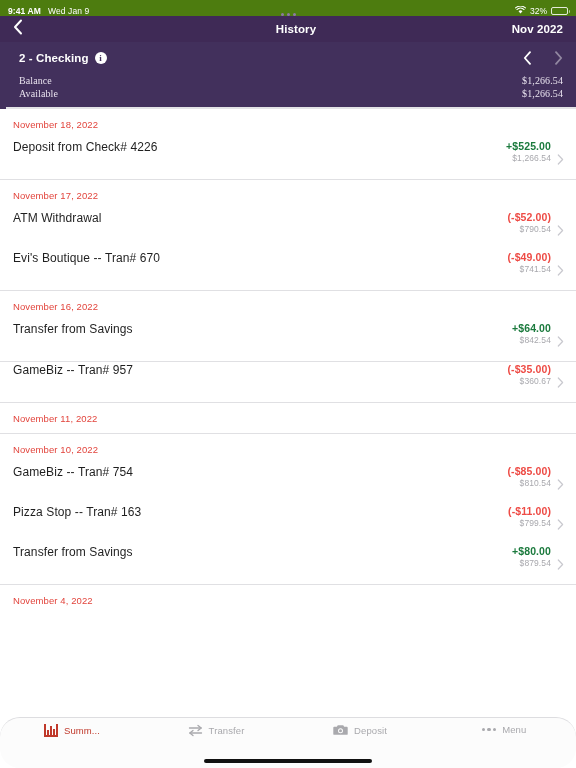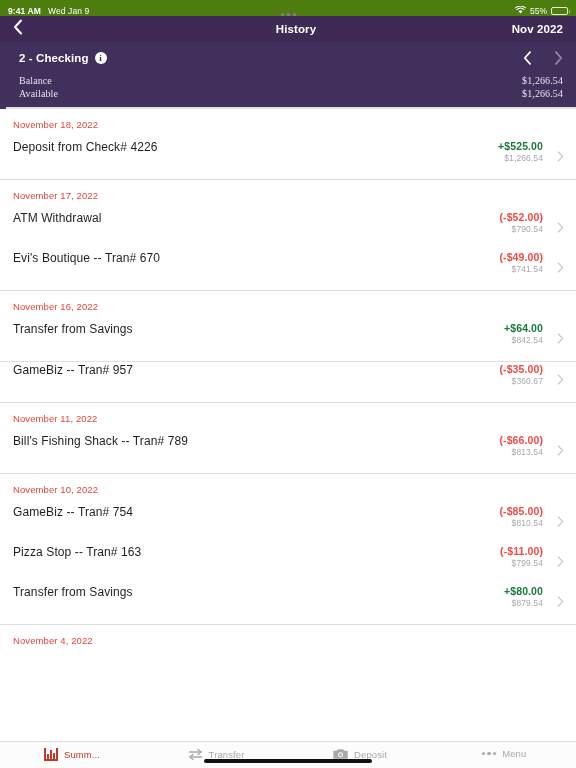--- a/index.html
+++ b/index.html
@@ -185,22 +185,22 @@
   }
   .txn-desc {
     flex: 1 1 auto;
     font-size: 12px;
     color: #1f1f1f;
     letter-spacing: .1px;
     padding-top: 1px;
   }
   .txn-right {
     display: flex;
-    align-items: center;
-    gap: 14px;
+    align-items: flex-end;
+    gap: 6px;
   }
   .txn-amts {
     text-align: right;
     line-height: 1.35;
   }
   .txn-amt {
     font-size: 10.5px;
     font-weight: 700;
     letter-spacing: .1px;
     display: block;
@@ -217,27 +217,28 @@
     width: 10px;
     display: flex;
     align-items: flex-start;
     padding-top: 10px;
     color: #c9c9cf;
   }
 
   
   .tabbar {
     flex: 0 0 auto;
-    height: 27px;
+    height: 51px;
     background: #fcfcfc;
     border-top: 1px solid #dddde0;
     display: flex;
     align-items: flex-start;
     padding-top: 6px;
     position: relative;
+    border-radius: 20px;
   }
   .tab {
     flex: 1 1 0;
     display: flex;
     align-items: center;
     justify-content: center;
     gap: 6px;
     cursor: pointer;
     font-size: 9.5px;
     color: #a9a9ad;
@@ -299,21 +300,21 @@
       <span class="sb-dot"></span>
     </div>
     <div class="sb-right">
       <span class="wifi-ico">
         <svg width="11" height="8" viewBox="0 0 11 8">
           <path d="M5.5 7.4 L3.55 5.25 a2.9 2.9 0 0 1 3.9 0 Z" fill="#fff"></path>
           <path d="M1.9 3.55 a5.3 5.3 0 0 1 7.2 0" stroke="#fff" stroke-width="1.05" fill="none" stroke-linecap="round"></path>
           <path d="M0.5 1.9 a7.6 7.6 0 0 1 10 0" stroke="#fff" stroke-width="1.05" fill="none" stroke-linecap="round"></path>
         </svg>
       </span>
-      <span>55%</span>
+      <span>32%</span>
       <span class="batt"><span class="batt-fill"></span></span>
     </div>
   </div>
 
   <div class="navbar">
     <div class="nav-back">
       <span>
         <svg width="10" height="16" viewBox="0 0 10 16">
           <path d="M8 1.5 L2 8 L8 14.5" stroke="#fff" stroke-width="2" fill="none" stroke-linecap="round" stroke-linejoin="round"></path>
         </svg>
@@ -430,34 +431,20 @@
             <div class="txn-chev">
               <svg width="7" height="11" viewBox="0 0 7 11">
                 <path d="M1.3 1 L5.6 5.5 L1.3 10" stroke="#c9c9cf" stroke-width="1.2" fill="none" stroke-linecap="round" stroke-linejoin="round"></path>
               </svg>
             </div>
           </div>
         </div>
       </div>
       <div class="group">
         <div class="date-hdr">November 11, 2022</div>
-        <div class="txn">
-          <div class="txn-desc">Bill's Fishing Shack -- Tran# 789</div>
-          <div class="txn-right">
-            <div class="txn-amts">
-              <span class="txn-amt neg">(-$66.00)</span>
-              <span class="txn-bal">$813.54</span>
-            </div>
-            <div class="txn-chev">
-              <svg width="7" height="11" viewBox="0 0 7 11">
-                <path d="M1.3 1 L5.6 5.5 L1.3 10" stroke="#c9c9cf" stroke-width="1.2" fill="none" stroke-linecap="round" stroke-linejoin="round"></path>
-              </svg>
-            </div>
-          </div>
-        </div>
       </div>
       <div class="group">
         <div class="date-hdr">November 10, 2022</div>
         <div class="txn">
           <div class="txn-desc">GameBiz -- Tran# 754</div>
           <div class="txn-right">
             <div class="txn-amts">
               <span class="txn-amt neg">(-$85.00)</span>
               <span class="txn-bal">$810.54</span>
             </div>

